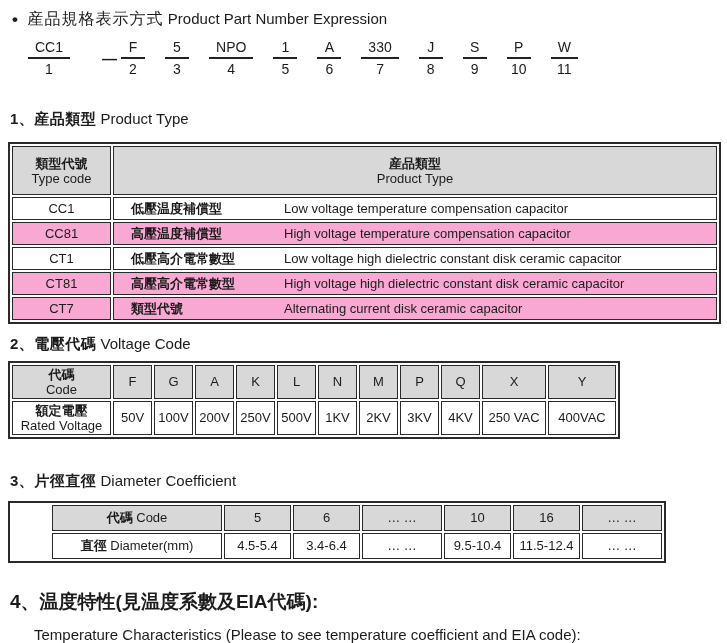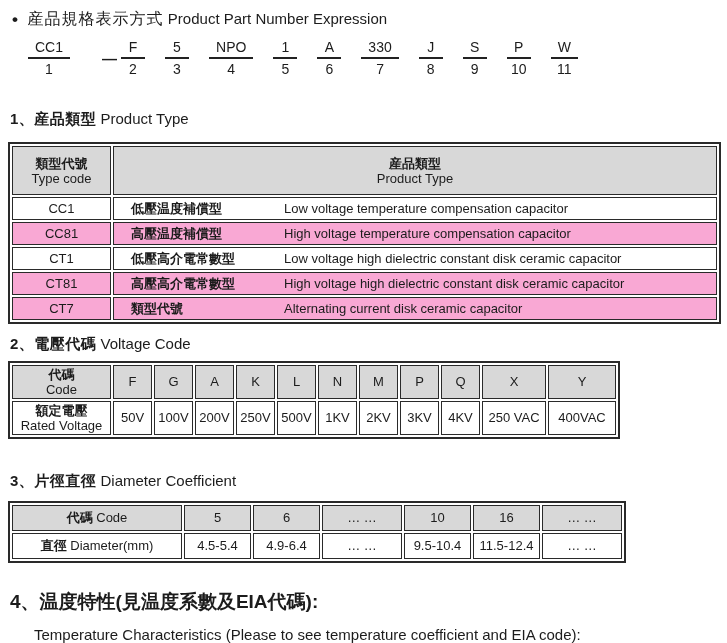--- a/index.html
+++ b/index.html
@@ -57,21 +57,21 @@
 
   
   .t2 { margin-top: 7px; }
   .t2 td { height: 33px; }
   .t2 .c-lab { width: 99px; }
   .t2 .c-v  { width: 39px; }
   .t2 .c-x  { width: 64px; }
   .t2 .c-y  { width: 68px; }
 
   
-  .t3 { margin-top: 10px; }
+  .t3 { margin-top: 10px; padding-left: 40px; }
   .t3 td { height: 26px; }
   .t3 .c-lab { width: 170px; }
   .t3 .c-n   { width: 67px; }
   .t3 .c-d   { width: 80px; }
 
   
   .sec4-zh { margin: 26px 0 0 10px; font-size: 19px; font-weight: bold; }
   .sec4-en { margin: 11px 0 0 34px; font-size: 15px; }
 </style>
 </head>
@@ -237,21 +237,21 @@
     <td class="gray c-n">5</td>
     <td class="gray c-n">6</td>
     <td class="gray c-d">… …</td>
     <td class="gray c-n">10</td>
     <td class="gray c-n">16</td>
     <td class="gray c-d">… …</td>
   </tr>
   <tr>
     <td class="c-lab"><span class="zh-b">直徑</span><span> Diameter(mm)</span></td>
     <td class="c-n">4.5-5.4</td>
-    <td class="c-n">4.9-6.4</td>
+    <td class="c-n">3.4-6.4</td>
     <td class="c-d">… …</td>
     <td class="c-n">9.5-10.4</td>
     <td class="c-n">11.5-12.4</td>
     <td class="c-d">… …</td>
   </tr>
 </tbody>
   </table>
 
 <div class="sec4-zh">4、温度特性(見温度系數及EIA代碼):</div>
 <div class="sec4-en">Temperature Characteristics (Please to see temperature coefficient and EIA code):</div>

